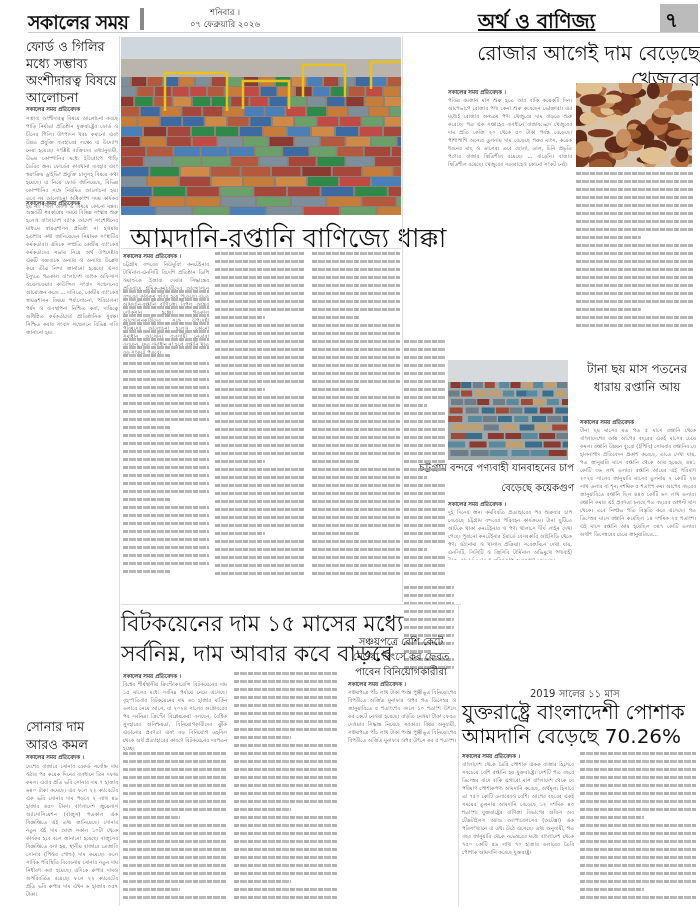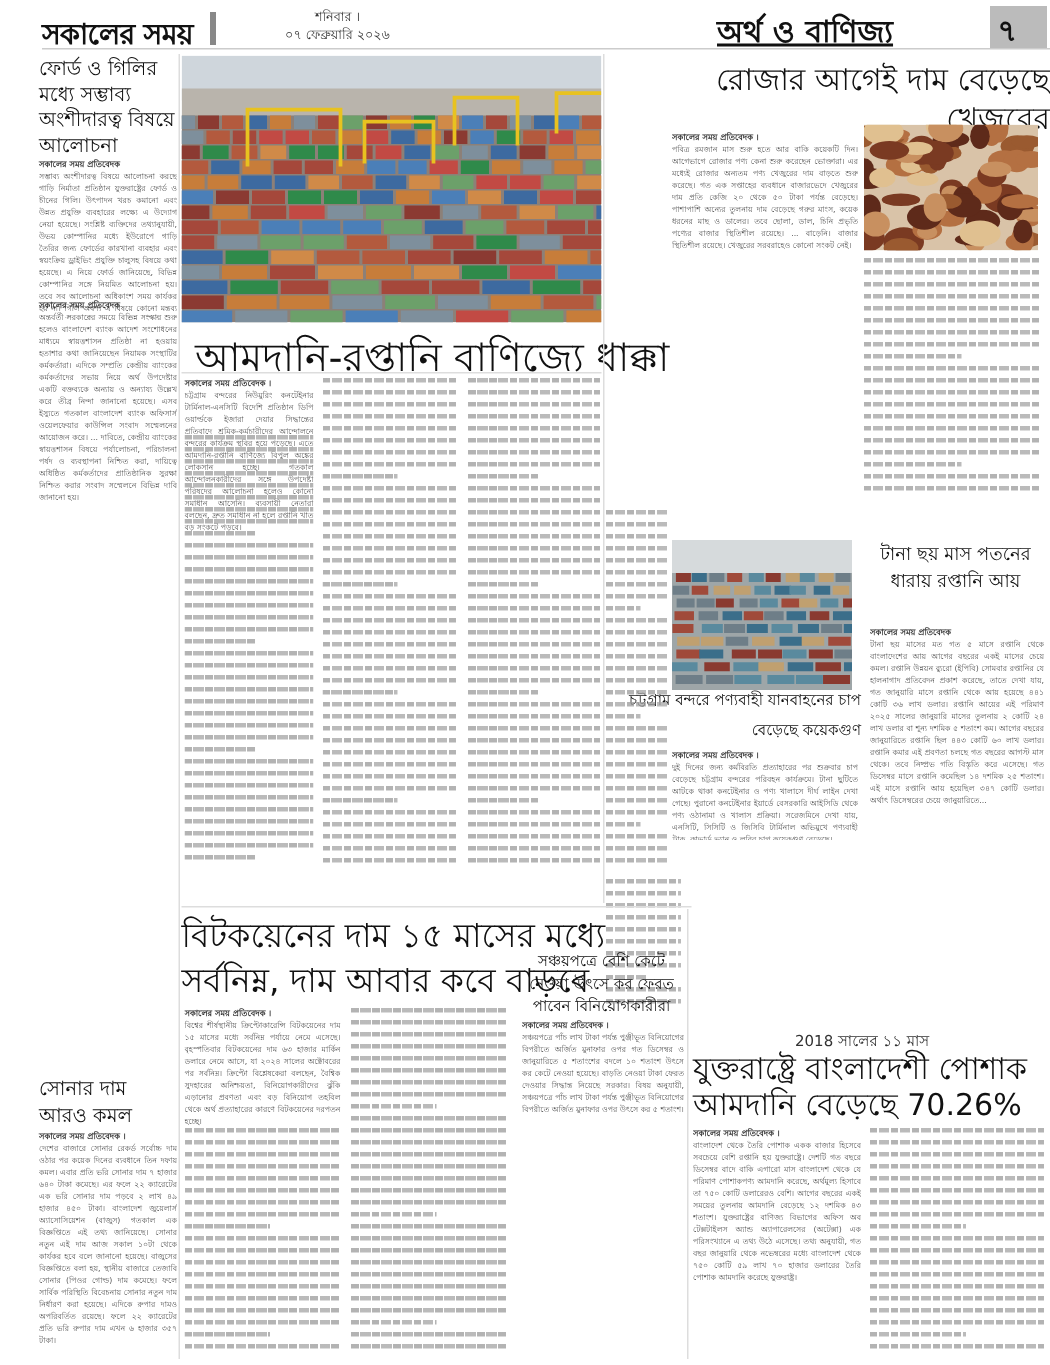--- a/index.html
+++ b/index.html
@@ -679,21 +679,21 @@
     <div class="tl"></div>
     <div class="tl"></div>
   </div>
 
 <div class="abs small-head" style="left:346px; top:634px; width:110px; font-size:10px; line-height:15px;">সঞ্চয়পত্রে বেশি কেটে নেওয়া উৎসে কর ফেরত পাবেন বিনিয়োগকারীরা</div>
 <div class="abs col-text" style="left:348px; top:680px; width:108px; height:226px;">
   <div class="reporter">সকালের সময় প্রতিবেদক ।</div>
   <div>সঞ্চয়পত্রে পাঁচ লাখ টাকা পর্যন্ত পুঞ্জীভূত বিনিয়োগের বিপরীতে অর্জিত মুনাফার ওপর গত ডিসেম্বর ও জানুয়ারিতে ৫ শতাংশের বদলে ১০ শতাংশ উৎসে কর কেটে নেওয়া হয়েছে। বাড়তি নেওয়া টাকা ফেরত দেওয়ার সিদ্ধান্ত নিয়েছে সরকার। বিষয় অনুযায়ী, সঞ্চয়পত্রে পাঁচ লাখ টাকা পর্যন্ত পুঞ্জীভূত বিনিয়োগের বিপরীতে অর্জিত মুনাফার ওপর উৎসে কর ৫ শতাংশ।</div>
 </div>
 
-<div class="abs" style="left:530px; top:686px; width:160px; font-size:10px; color:#333;">2018 সালের ১১ মাস</div>
+<div class="abs" style="left:530px; top:686px; width:160px; font-size:10px; color:#333;">2019 সালের ১১ মাস</div>
 <div class="abs big-head" style="left:462px; top:700px; width:236px; font-size:20px; line-height:24px;">যুক্তরাষ্ট্রে বাংলাদেশী পোশাক</div>
 <div class="abs big-head" style="left:462px; top:724px; width:236px; font-size:20px; line-height:24px;">আমদানি বেড়েছে 70.26%</div>
 <div class="abs col-text" style="left:462px; top:752px; width:112px; height:154px;">
   <div class="reporter">সকালের সময় প্রতিবেদক ।</div>
   <div>বাংলাদেশ থেকে তৈরি পোশাক একক বাজার হিসেবে সবচেয়ে বেশি রপ্তানি হয় যুক্তরাষ্ট্রে। দেশটি গত বছরে ডিসেম্বর বাদে বাকি এগারো মাস বাংলাদেশ থেকে যে পরিমাণ পোশাকপণ্য আমদানি করেছে, অর্থমূল্য হিসাবে তা ৭৫০ কোটি ডলারেরও বেশি। আগের বছরের একই সময়ের তুলনায় আমদানি বেড়েছে ১২ দশমিক ৪৩ শতাংশ। যুক্তরাষ্ট্রের বাণিজ্য বিভাগের অফিস অব টেক্সটাইলস অ্যান্ড অ্যাপারেলসের (অটেক্সা) এক পরিসংখ্যানে এ তথ্য উঠে এসেছে। তথ্য অনুযায়ী, গত বছর জানুয়ারি থেকে নভেম্বরের মধ্যে বাংলাদেশ থেকে ৭৫০ কোটি ৫৯ লাখ ৭০ হাজার ডলারের তৈরি পোশাক আমদানি করেছে যুক্তরাষ্ট্র।</div>
 </div>
 <div class="text-lines" style="left:580px; top:752px; width:116px; height:154px;" id="tl-garment2">
     <div class="tl"></div>
     <div class="tl"></div>
     <div class="tl"></div>

